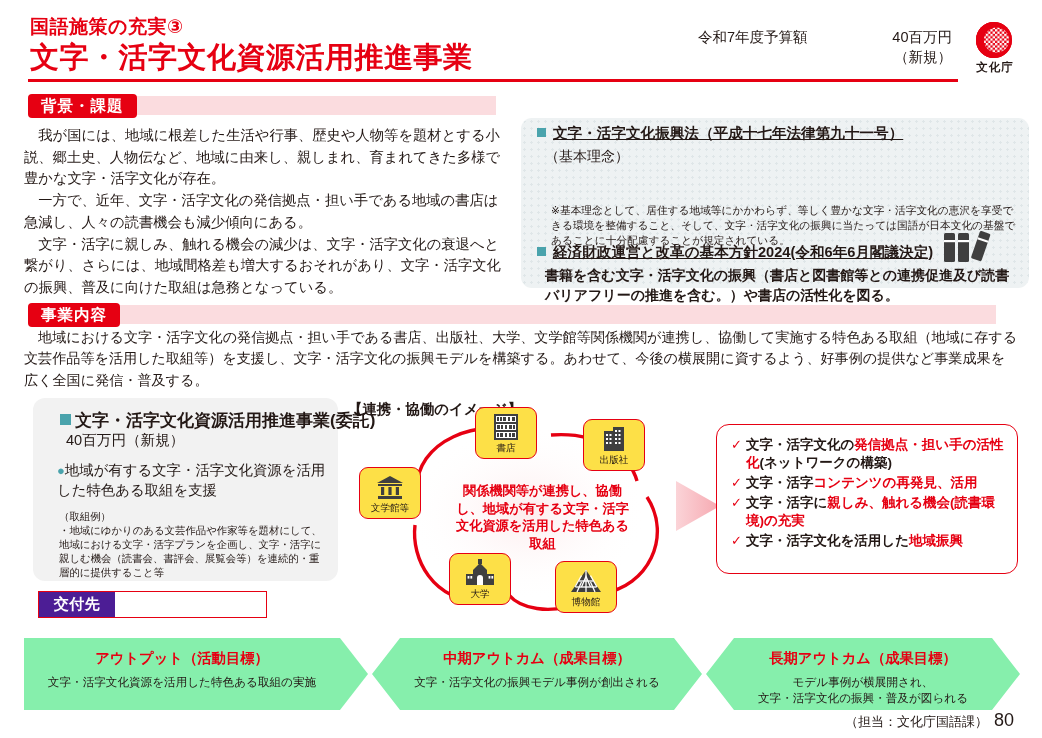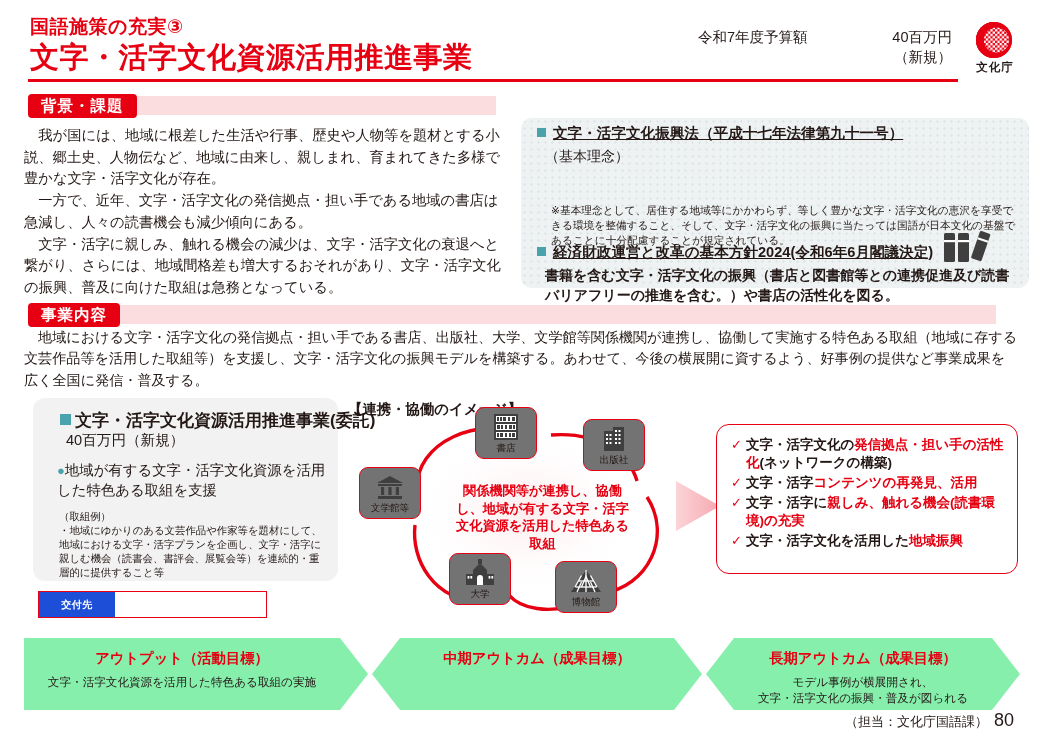--- a/index.html
+++ b/index.html
@@ -52,28 +52,28 @@
   
   .card{position:absolute;left:33px;top:398px;width:305px;height:183px;background:#f2f2f2;border-radius:12px;}
   .card-h{position:absolute;left:27px;top:11px;font-size:17px;font-weight:bold;color:#231815;white-space:nowrap;}
   .card-h .sq{background:#4aa3ac;width:11px;height:11px;margin-right:4px;}
   .card-amt{position:absolute;left:33px;top:33px;font-size:14.6px;color:#231815;}
   .card-b{position:absolute;left:24px;top:62px;width:272px;font-size:14.4px;line-height:1.42;color:#231815;}
   .card-b .dot{color:#4aa3ac;font-size:13px;}
   .card-fine{position:absolute;left:26px;top:112px;width:268px;font-size:10.4px;line-height:1.34;color:#231815;}
 
   .grant{position:absolute;left:38px;top:591px;width:227px;height:25px;border:1.6px solid #e60012;display:flex;}
-  .grant .lbl{width:76px;background:#1d4ed8;color:#fff;font-size:10px;font-weight:bold;
+  .grant .lbl{width:76px;background:#4c1d95;color:#fff;font-size:15px;font-weight:bold;
     display:flex;align-items:center;justify-content:center;letter-spacing:.5px;}
   .grant .val{flex:1;background:#fff;color:#231815;font-size:13.6px;display:flex;align-items:center;padding-left:13px;}
 
   
   .diag-title{position:absolute;left:348px;top:400px;font-size:14.4px;font-weight:bold;color:#231815;}
   .diag{position:absolute;left:355px;top:405px;width:330px;height:225px;}
-  .node{position:absolute;width:62px;height:52px;background:#737373;border:1.8px solid #e60012;border-radius:9px;
+  .node{position:absolute;width:62px;height:52px;background:#fde047;border:1.8px solid #e60012;border-radius:9px;
     display:flex;flex-direction:column;align-items:center;justify-content:flex-start;padding-top:4px;box-sizing:border-box;}
   .node .ic{height:30px;display:flex;align-items:center;justify-content:center;}
   .node .nm{font-size:9.6px;color:#231815;line-height:1;margin-top:1px;}
   .n-book{left:120px;top:2px;}
   .n-pub{left:228px;top:14px;}
   .n-lit{left:4px;top:62px;}
   .n-uni{left:94px;top:148px;}
   .n-mus{left:200px;top:156px;}
   .diag-center{position:absolute;left:95px;top:77px;width:185px;text-align:center;
     font-size:13.2px;font-weight:bold;color:#e60012;line-height:1.34;}
@@ -362,20 +362,21 @@
       </div>
   </div>
 
   <div class="flow">
     <div class="chev c1">
       <div class="ct">アウトプット（活動目標）</div>
       <div class="cb">文字・活字文化資源を活用した特色ある取組の実施</div>
     </div>
     <div class="chev c2">
       <div class="ct">中期アウトカム（成果目標）</div>
+      <div class="cb">文字・活字文化の振興モデル事例が創出される</div>
     </div>
     <div class="chev c3">
       <div class="ct">長期アウトカム（成果目標）</div>
       <div class="cb" style="white-space:pre-line;">モデル事例が横展開され、
 文字・活字文化の振興・普及が図られる</div>
     </div>
   </div>
 
   <div class="foot">
     <span>（担当：文化庁国語課）</span><span class="pg">80</span>

